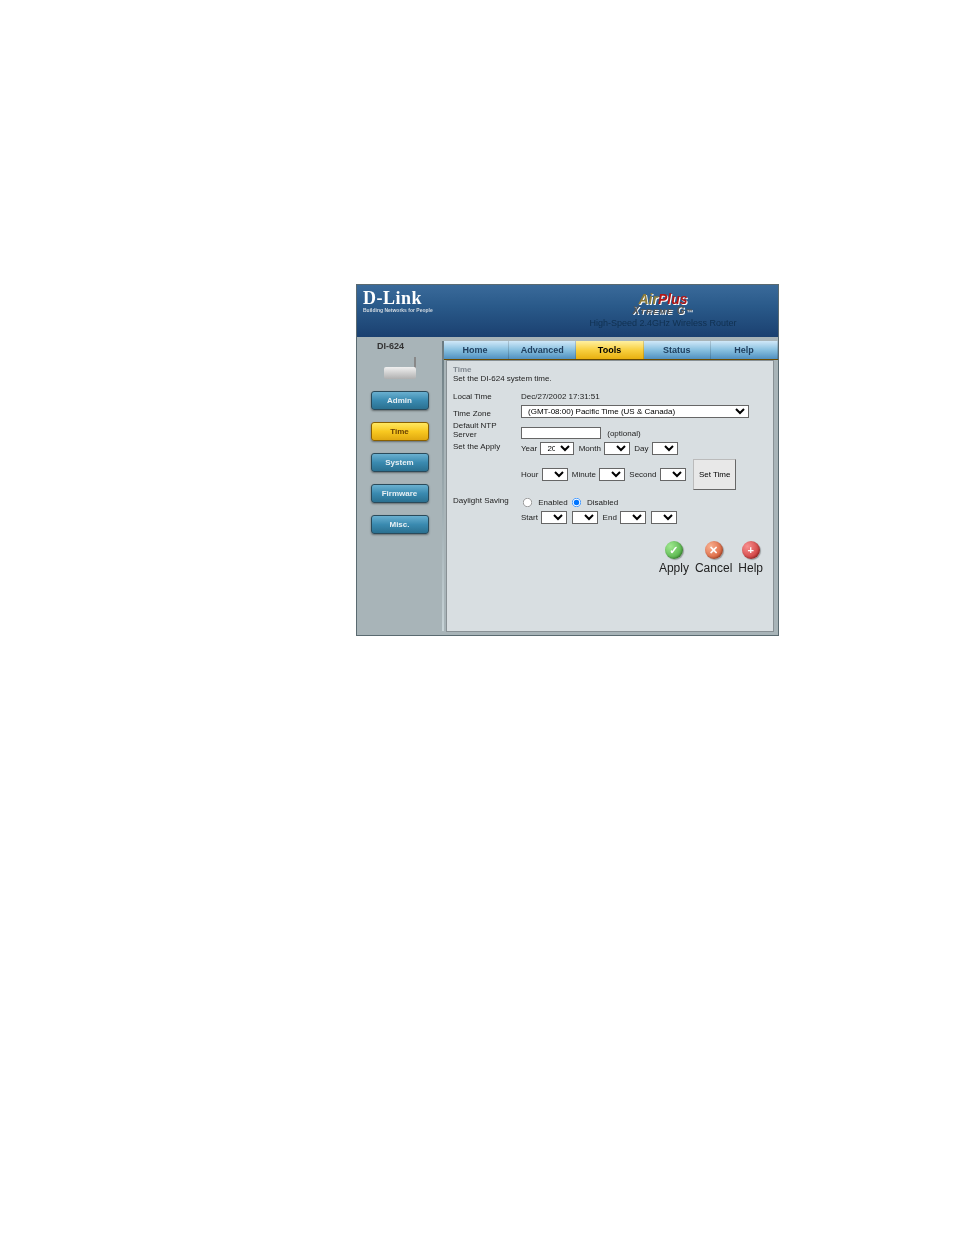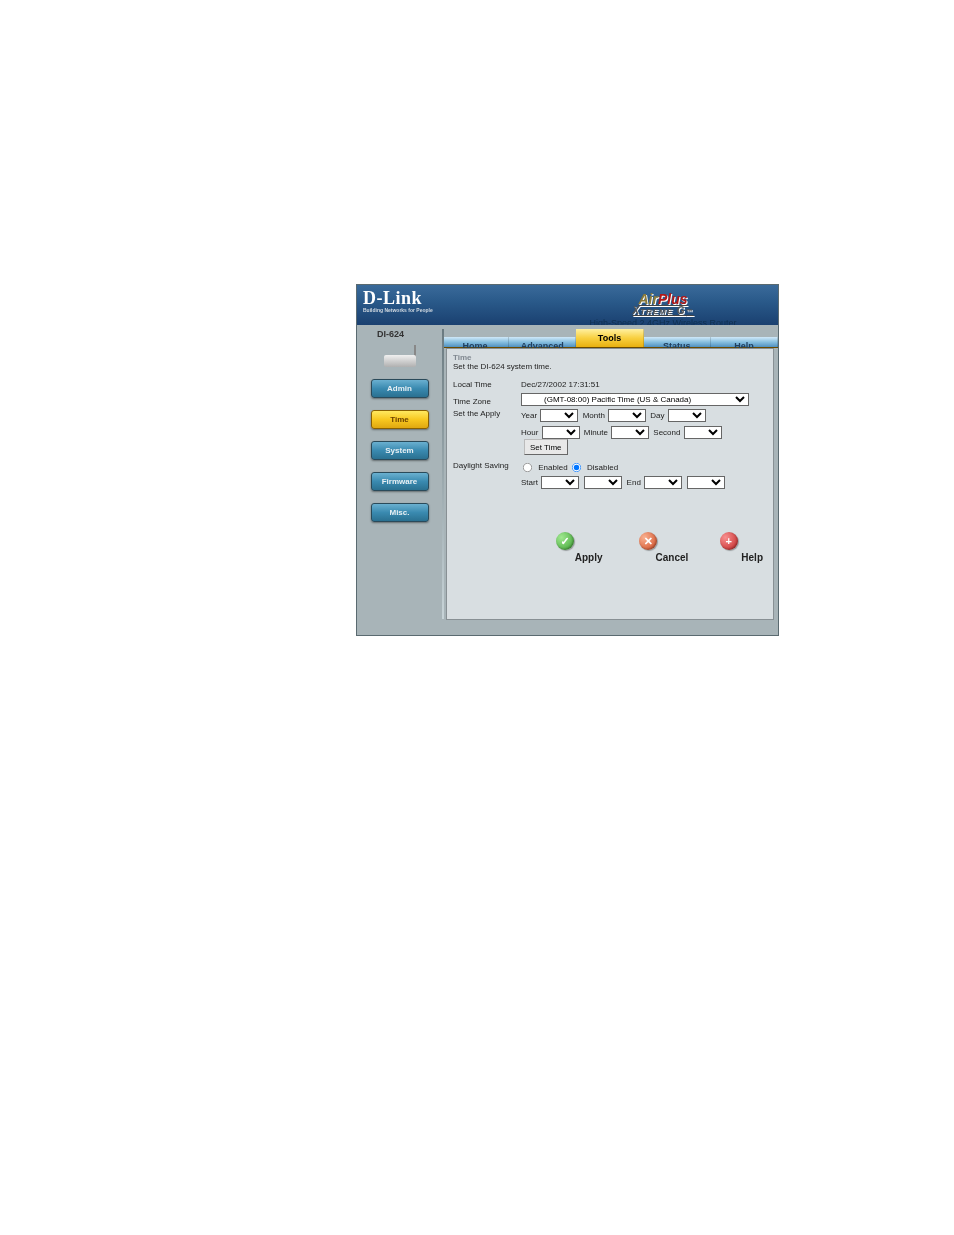--- a/index.html
+++ b/index.html
@@ -15,21 +15,21 @@
     position: absolute;
     left: 356px;
     top: 284px;
     width: 423px;
     height: 352px;
     background: #a8b4b8;
     border: 1px solid #5a6a70;
     box-sizing: border-box;
   }
   .header {
-    height: 40px;
+    height: 52px;
     background: linear-gradient(to bottom, #3a6a9a 0%, #2a5a8a 40%, #1a4070 100%);
     position: relative;
     overflow: hidden;
   }
   .logo-area {
     position: absolute;
     left: 6px;
     top: 3px;
     color: #fff;
   }
@@ -51,21 +51,20 @@
     top: 6px;
     width: 210px;
     text-align: center;
   }
   .prod-img {
     font-style: italic;
     font-weight: bold;
     font-size: 14px;
     color: #444;
     text-shadow: 1px 1px 0 #fff;
-    text-decoration: underline;
   }
   .prod-img .air { color:#8a7a3a; }
   .prod-img .plus { color:#b01818; }
   .prod-img .xtreme { color:#555; font-size:10px; letter-spacing:1px; display:block; margin-top:-2px;}
   .prod-desc {
     font-size: 9px;
     font-weight: normal;
     color: #103050;
     margin-top: 2px;
   }
@@ -146,21 +145,20 @@
     font-size: 9px;
     font-weight: bold;
     text-align: center;
     line-height: 18px;
     cursor: pointer;
     border-right: 1px solid rgba(0,0,0,0.15);
   }
   .tab.blue {
     background: linear-gradient(#d0e8f8, #88c0e0 50%, #5090c0);
     color: #204060;
-    margin-top: 8px;
   }
   .tab.active {
     background: linear-gradient(#fff0a0, #f8d040 50%, #e8b010);
     color: #000;
   }
   .panel {
     background: #d8dee1;
     border: 1px solid #889094;
     margin: 0 4px 4px 4px;
     min-height: 272px;
@@ -189,34 +187,34 @@
   .row .lbl {
     width: 68px;
     flex: 0 0 68px;
   }
   .row .val { flex: 1; }
   select, input[type=text] {
     font-size: 8px;
     font-family: inherit;
     background: #fff;
     border: 1px solid #666;
-    padding: 0 18px;
+    padding: 0 2px;
     height: 12px;
     box-sizing: border-box;
   }
   select { height: 13px; }
   .tz-select { width: 228px; }
   .ntp-input { width: 80px; }
   .opt { color:#222; font-size:8px; margin-left:4px;}
   .inline-sel { width: 34px; margin: 0 2px 0 1px; }
   .inline-sel.sm { width: 26px; }
   .setbtn {
     font-size: 8px;
     padding: 0 5px;
-    height: 16px;
+    height: 31px;
     background: #e8e8e8;
     border: 1px outset #bbb;
     cursor: pointer;
     margin-left: 3px;
   }
   .radio { margin: 0 2px 0 0; transform: scale(0.7); vertical-align: middle;}
   .footer-btns {
     position: absolute;
     right: 10px;
     bottom: 56px;
@@ -229,21 +227,21 @@
     width: 18px; height: 18px;
     border-radius: 50%;
     margin: 0 auto 2px;
     box-shadow: inset -1px -1px 2px rgba(0,0,0,0.3), 1px 1px 1px rgba(0,0,0,0.3);
     display: flex; align-items:center; justify-content:center;
     color:#fff; font-weight:bold; font-size:11px;
   }
   .c-green { background: radial-gradient(circle at 30% 30%, #a0e890, #3aa030); }
   .c-red   { background: radial-gradient(circle at 30% 30%, #f8b090, #d04820); }
   .c-plus  { background: radial-gradient(circle at 30% 30%, #f89090, #c02020); }
-  .flabel { font-size: 10px; font-weight:bold; color:#222;margin-left:47px; }
+  .flabel { font-size: 12px; font-weight:normal; color:#222; }
 </style>
 </head>
 <body>
 
 <div class="router-ui">
 
   <div class="header">
     <div class="logo-area">
       <div class="logo-dlink">D-Link</div>
       <div class="logo-tagline">Building Networks for People</div>
@@ -293,20 +291,27 @@
 
         <div class="row">
           <div class="lbl">Time Zone</div>
           <div class="val">
             <select class="tz-select">
               <option>(GMT-08:00) Pacific Time (US &amp; Canada)</option>
             </select>
           </div>
         </div>
 
+        <div class="row">
+          <div class="lbl">Default NTP Server</div>
+          <div class="val">
+            <input type="text" class="ntp-input" value="" style="">
+            <span class="opt">(optional)</span>
+          </div>
+        </div>
 
         <div class="row" style="align-items:flex-start;">
           <div class="lbl">Set the Apply</div>
           <div class="val">
             <div>
               <span>Year</span>
               <select class="inline-sel"><option>2002</option></select>
               <span>Month</span>
               <select class="inline-sel sm"><option>Dec</option></select>
               <span>Day</span>

